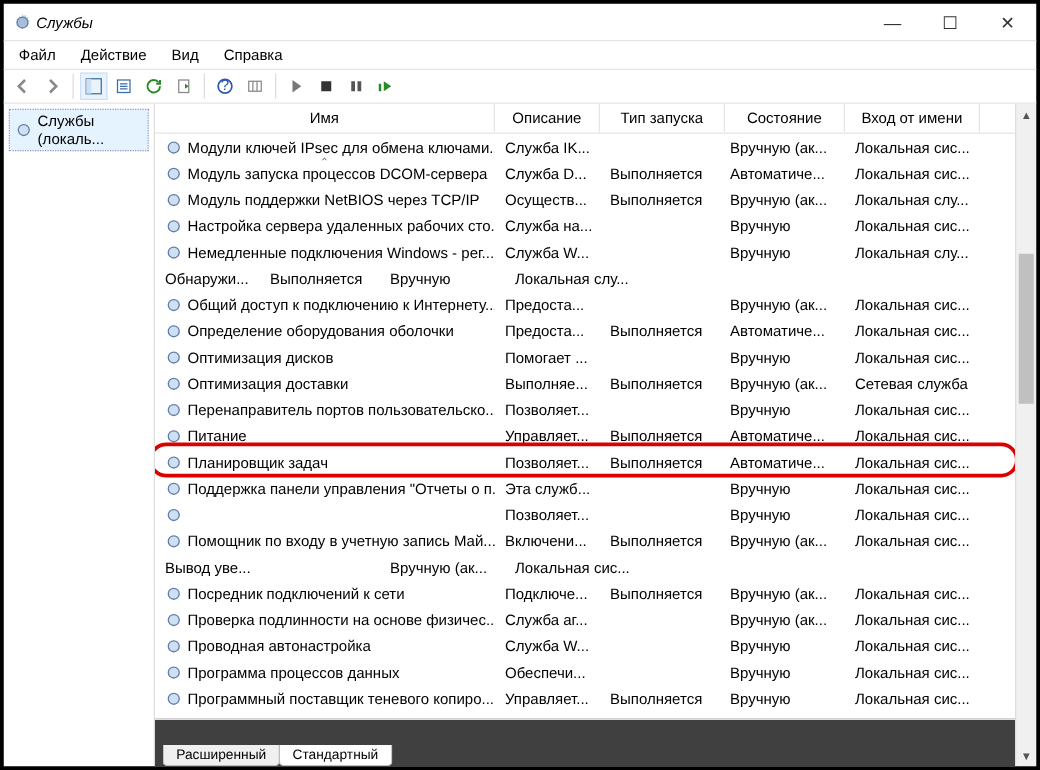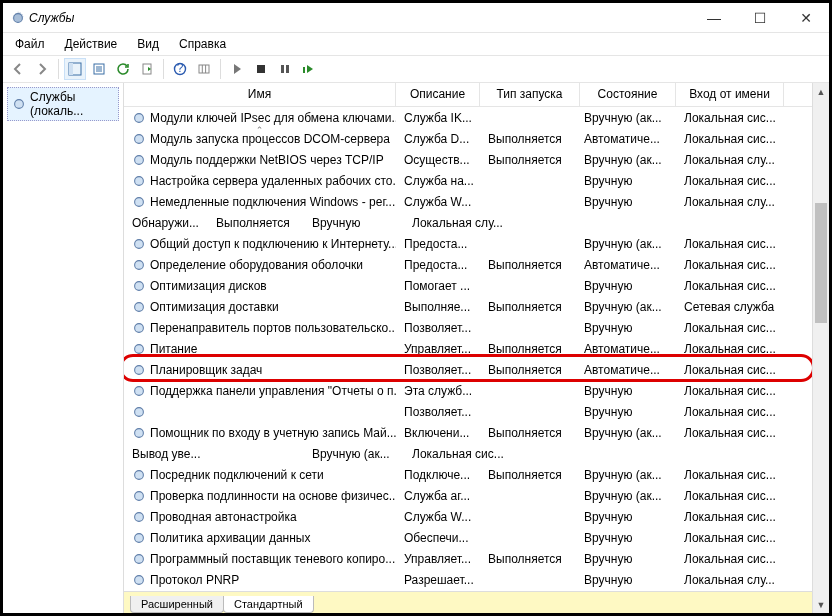--- a/index.html
+++ b/index.html
@@ -19,21 +19,21 @@
 .tree-item { display: flex; align-items: center; gap: 4px; padding: 2px 4px; background: #e5f3ff; border: 1px dotted #99c; }
 .main { flex: 1; display: flex; flex-direction: column; overflow: hidden; position: relative; }
 .headers { display: flex; height: 24px; background: #fff; border-bottom: 1px solid #e5e5e5; }
 .hcell { padding: 4px 8px; border-right: 1px solid #e5e5e5; display: flex; align-items: center; gap: 24px; flex-direction: column; }
 .rows { flex: 1; overflow: hidden; position: relative; }
 .row { display: flex; height: 21px; align-items: center; }
 .cell { padding: 0 8px; white-space: nowrap; overflow: hidden; text-overflow: ellipsis; display: flex; align-items: center; gap: 4px; }
 .c0 { width: 272px; } .c1 { width: 84px; } .c2 { width: 96px; } .c3 { width: 100px; } .c4 { width: 108px; }
 .gear { width: 14px; height: 14px; flex-shrink: 0; }
 .highlight { position: absolute; border: 3px solid #d00; border-radius: 14px; pointer-events: none; }
-.tabs { height: 22px; display: flex; align-items: flex-end; padding-left: 6px; border-top: 1px solid #ddd; background: #fef9c3; }
+.tabs { height: 38px; display: flex; align-items: flex-end; padding-left: 6px; border-top: 1px solid #ddd; background: #404040; }
 .tab { padding: 2px 10px; border: 1px solid #bbb; border-top: none; border-radius: 0 0 4px 4px; margin-right: -1px; background: #f0f0f0; font-size: 11px; }
 .tab.active { background: #fff; }
 .scroll { position: absolute; right: 0; top: 0; bottom: 0; width: 17px; background: #f0f0f0; border-left: 1px solid #ddd; }
 .scroll .thumb { position: absolute; left: 2px; right: 2px; top: 120px; height: 120px; background: #c0c0c0; }
 .scroll .arr { position: absolute; left: 0; right: 0; height: 17px; display: flex; align-items: center; justify-content: center; font-size: 9px; color: #555; }
 .scroll .up { top: 0; } .scroll .down { bottom: 0; }
 svg.gear path { fill: #5e7da8; }
 svg.gear circle { fill: #cfe0f2; stroke: #5e7da8; stroke-width: 1.2; }
 </style>
 </head>
@@ -385,21 +385,21 @@
             <div class="cell c1">Служба W...</div>
             <div class="cell c2"></div>
             <div class="cell c3">Вручную</div>
             <div class="cell c4">Локальная сис...</div>
           </div>
           <div class="row">
             <div class="cell c0">
               <svg class="gear" viewBox="0 0 16 16">
                 <circle cx="8" cy="8" r="5"></circle>
               </svg>
-              <span>Политика архивации данных</span>
+              <span>Программа процессов данных</span>
             </div>
             <div class="cell c1">Обеспечи...</div>
             <div class="cell c2"></div>
             <div class="cell c3">Вручную</div>
             <div class="cell c4">Локальная сис...</div>
           </div>
           <div class="row">
             <div class="cell c0">
               <svg class="gear" viewBox="0 0 16 16">
                 <circle cx="8" cy="8" r="5"></circle>

